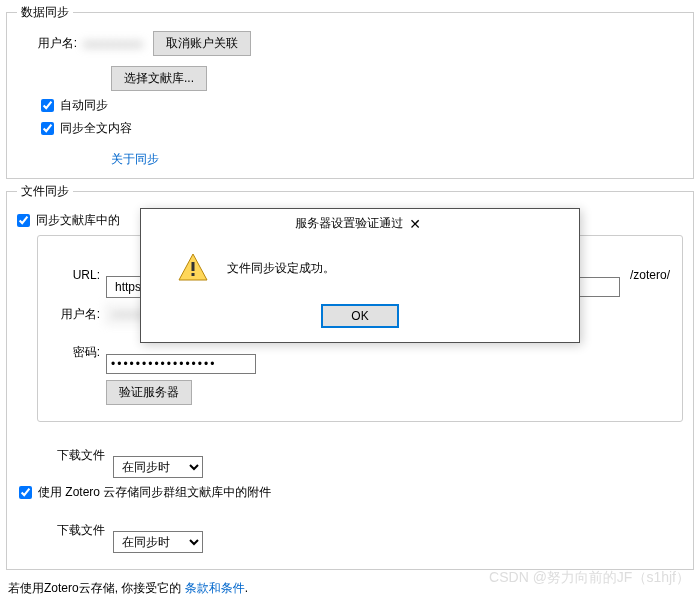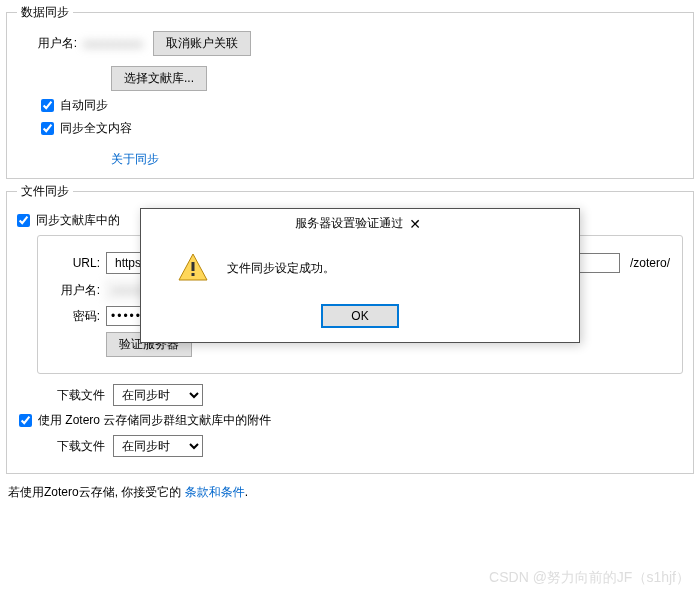--- a/index.html
+++ b/index.html
@@ -40,20 +40,21 @@
       border-radius: 3px;
     }
     .form-row { display: flex; align-items: center; margin: 6px 0; gap: 6px; }
     .form-label { width: 50px; text-align: right; }
     select, input[type="text"], input[type="password"] {
       border: 1px solid #7a7a7a;
       padding: 2px 4px;
       font-size: 12px;
       font-family: inherit;
       background: #fff;
+      margin-top: 24px;
     }
     .url-protocol { width: 60px; }
     .url-path { flex: 1; }
     .suffix { margin-left: 4px; }
     .user-input { width: 150px; }
     .pw-input { width: 150px; letter-spacing: 2px; }
     .dropdown { display: flex; align-items: center; gap: 8px; margin: 6px 0 6px 40px; }
     .dropdown select { width: 90px; }
     .footer { margin: 10px 8px; font-size: 12px; }
     .watermark {

